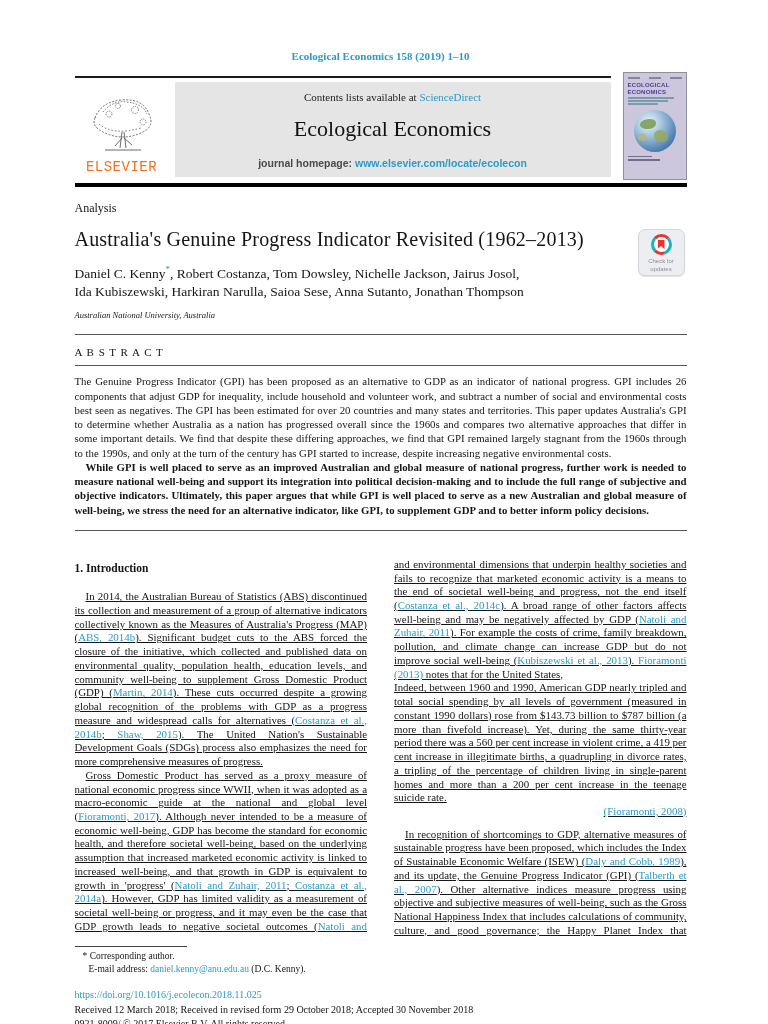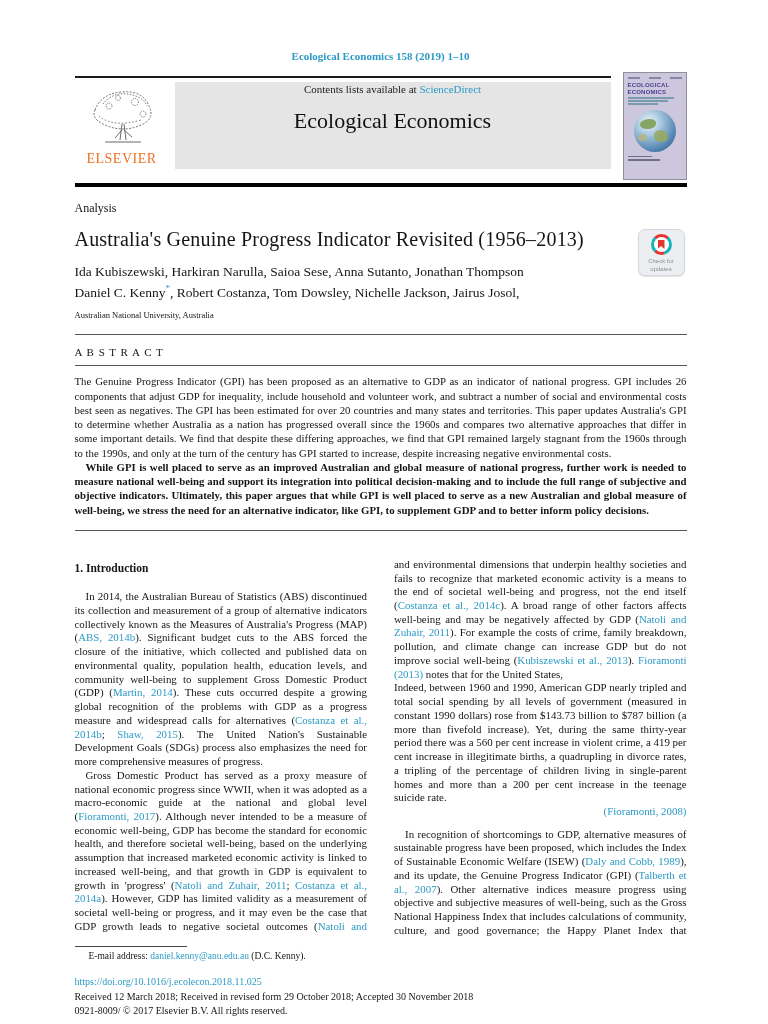--- a/index.html
+++ b/index.html
@@ -25,25 +25,25 @@
   }
   .masthead { display:flex; align-items:flex-start; }
   .mast-main {
     flex:1; border-top:2px solid #1a1a1a; display:flex; align-items:stretch;
   }
   .elsevier-logo {
     width:100px; display:flex; flex-direction:column; align-items:center;
     justify-content:flex-end; padding:6px 6px 2px 0; background:#fff;
   }
   .elsevier-word {
-    font-family:Liberation Serif, serif; color:#ee7224; font-size:14px;
+    font-family:Liberation Mono, monospace; color:#ee7224; font-size:14px;
     letter-spacing:0.5px; margin-top:1px;
   }
   .gray-box {
-    flex:1; background:#e5e5e5; text-align:center; padding:1px 8px 8px;
+    flex:1; background:#e5e5e5; text-align:center; padding:9px 8px 8px;
     margin-top:4px;
   }
   .contents-line { font-size:11px; color:#222; }
   .journal-title { font-size:22px; color:#111; margin:13px 0 15px; }
   .homepage-line { font-family:"Liberation Sans", sans-serif; font-size:10.5px; font-weight:bold; color:#4a4a4a; }
   .cover {
     width:64px; height:108px; margin-left:12px; margin-top:-4px;
     background:#cdc7de; border:1px solid #8f8fa0; padding:4px 4px 3px;
     flex-shrink:0; cursor:pointer;
   }
@@ -66,21 +66,21 @@
   .cover-botbars i { display:block; height:1.5px; background:#6f6f8c; margin-top:2px; }
   .cover-botbars i:nth-child(1){width:24px;} .cover-botbars i:nth-child(2){width:32px;}
   .thick-rule { height:4px; background:#000; margin-top:3px; width:100%; }
 
   
   .article-head { position:relative; margin-top:14px; }
   .analysis-label { font-size:12px; margin-bottom:12px; }
   .paper-title { font-size:20px; font-weight:normal; margin:0 0 12px; letter-spacing:.2px; }
   .authors { font-size:13.5px; line-height:1.4; }
   .authors sup { font-size:9px; }
-  .affiliation { font-size:8.5px; margin:8px 0 14px; }
+  .affiliation { font-size:8.5px; font-style:italic; margin:8px 0 14px; }
   .check-badge {
     position:absolute; right:2px; top:28px; width:47px; height:47px;
     background:#eceef1; border:1px solid #d4d7db; border-radius:7px;
     display:flex; flex-direction:column; align-items:center; padding-top:4px;
     cursor:pointer; box-shadow:0 1px 1px rgba(0,0,0,.12);
   }
   .cb-ring {
     width:21px; height:21px; border-radius:50%;
     background:conic-gradient(#e5352e 0 12%, #19b4ba 12% 45%, #e5352e 45% 62%, #19b4ba 62% 88%, #e5352e 88% 100%);
     display:flex; align-items:center; justify-content:center;
@@ -95,21 +95,21 @@
   .abstract-heading { font-size:11px; font-weight:normal; letter-spacing:1px; margin:11px 0 7px; }
   .abstract-body { font-size:10.8px; line-height:1.32; text-align:justify; padding-top:8px; }
   .abstract-body p { margin:0; }
   .abstract-body p.ind { text-indent:11px;font-weight:bold; }
   .abstract-rule-bottom { margin-top:13px; }
 
   
   .bodycols { display:flex; gap:27px; margin-top:27px; height:378px; overflow:hidden; }
   .col { flex:1; font-size:10.9px; line-height:1.26; text-align:justify; }
   .sec-heading { font-size:11.5px; font-weight:bold; margin:3px 0 15px; }
-  .col p { margin:0; }
+  .col p { margin:0;text-decoration:underline; }
   .col p.ind { text-indent:11px; }
   .bquote { margin:9px 0 0 11px; }
   .bquote-attrib { text-align:right; margin:0; }
   .after-quote { margin-top:9px !important; }
 
   
   .footnote { width:322px; margin-top:10px; font-size:9.5px; line-height:1.4; }
   .fn-rule { width:112px; border:none; border-top:1px solid #444; margin:0 0 3px; }
   .fn-corresponding { padding-left:8px; }
   .fn-email { padding-left:14px; }
@@ -141,20 +141,23 @@
             </g>
           </svg>
         </span>
         <span class="elsevier-word">ELSEVIER</span>
       </div>
       <div class="gray-box">
         <div class="contents-line">
           <span>Contents lists available at </span><span class="lnk">ScienceDirect</span>
         </div>
         <div class="journal-title">Ecological Economics</div>
+        <div class="homepage-line">
+          <span>journal homepage: </span><span class="lnk">www.elsevier.com/locate/ecolecon</span>
+        </div>
       </div>
     </div>
     <div class="cover">
       <div class="cover-topbars">
           <i></i>
           <i></i>
           <i></i>
         </div>
       <div class="cover-title">ECOLOGICAL ECONOMICS</div>
       <div class="cover-sub">
@@ -170,34 +173,34 @@
       <div class="cover-botbars">
           <i></i>
           <i></i>
         </div>
     </div>
   </div>
   <div class="thick-rule"></div>
 
   <div class="article-head">
     <div class="analysis-label">Analysis</div>
-    <h1 class="paper-title">Australia's Genuine Progress Indicator Revisited (1956–2013)</h1>
+    <h1 class="paper-title">Australia's Genuine Progress Indicator Revisited (1962–2013)</h1>
     <div class="check-badge">
       <span class="cb-ring">
           <span class="cb-inner">
             <span class="cb-bookmark"></span>
           </span>
         </span>
       <span class="cb-text">
         <span>Check for</span><br><span>updates</span>
       </span>
     </div>
     <div class="authors">
+      <div><span>Daniel C. Kenny</span><sup><span class="lnk">*</span></sup><span>, Robert Costanza, Tom Dowsley, Nichelle Jackson, Jairus Josol,</span></div>
       <div><span>Ida Kubiszewski, Harkiran Narulla, Saioa Sese, Anna Sutanto, Jonathan Thompson</span></div>
-      <div><span>Daniel C. Kenny</span><sup><span class="lnk">*</span></sup><span>, Robert Costanza, Tom Dowsley, Nichelle Jackson, Jairus Josol,</span></div>
     </div>
     <div class="affiliation">Australian National University, Australia</div>
   </div>
 
   <hr class="thin-rule">
 
   <div class="abstract-heading">A B S T R A C T</div>
   <hr class="thin-rule">
   <div class="abstract-body">
     <p>The Genuine Progress Indicator (GPI) has been proposed as an alternative to GDP as an indicator of national progress. GPI includes 26 components that adjust GDP for inequality, include household and volunteer work, and subtract a number of social and environmental costs best seen as negatives. The GPI has been estimated for over 20 countries and many states and territories. This paper updates Australia's GPI to determine whether Australia as a nation has progressed overall since the 1960s and compares two alternative approaches that differ in some important details. We find that despite these differing approaches, we find that GPI remained largely stagnant from the 1960s through to the 1990s, and only at the turn of the century has GPI started to increase, despite increasing negative environmental costs.</p>
@@ -214,20 +217,21 @@
     <div class="col">
       <p><span>and environmental dimensions that underpin healthy societies and fails to recognize that marketed economic activity is a means to the end of societal well-being and progress, not the end itself (</span><span class="lnk">Costanza et al., 2014c</span><span>). A broad range of other factors affects well-being and may be negatively affected by GDP (</span><span class="lnk">Natoli and Zuhair, 2011</span><span>). For example the costs of crime, family breakdown, pollution, and climate change can increase GDP but do not improve social well-being (</span><span class="lnk">Kubiszewski et al., 2013</span><span>). </span><span class="lnk">Fioramonti (2013)</span><span> notes that for the United States,</span></p>
       <p class="bquote"><span>Indeed, between 1960 and 1990, American GDP nearly tripled and total social spending by all levels of government (measured in constant 1990 dollars) rose from $143.73 billion to $787 billion (a more than fivefold increase). Yet, during the same thirty-year period there was a 560 per cent increase in violent crime, a 419 per cent increase in illegitimate births, a quadrupling in divorce rates, a tripling of the percentage of children living in single-parent homes and more than a 200 per cent increase in the teenage suicide rate.</span></p>
       <p class="bquote bquote-attrib"><span class="lnk">(Fioramonti, 2008)</span></p>
       <p class="ind after-quote"><span>In recognition of shortcomings to GDP, alternative measures of sustainable progress have been proposed, which includes the Index of Sustainable Economic Welfare (ISEW) (</span><span class="lnk">Daly and Cobb, 1989</span><span>), and its update, the Genuine Progress Indicator (GPI) (</span><span class="lnk">Talberth et al., 2007</span><span>). Other alternative indices measure progress using objective and subjective measures of well-being, such as the Gross National Happiness Index that includes calculations of community, culture, and good governance; the Happy Planet Index that calculates the “ecological</span></p>
     </div>
   </div>
 
   <div class="footnote">
     <hr class="fn-rule">
+    <div class="fn-corresponding">* Corresponding author.</div>
     <div class="fn-email"><span class="it">E-mail address: </span><span class="lnk">daniel.kenny@anu.edu.au</span><span> (D.C. Kenny).</span></div>
   </div>
 
   <div class="footer">
     <span class="doi lnk">https://doi.org/10.1016/j.ecolecon.2018.11.025</span>
     <div>Received 12 March 2018; Received in revised form 29 October 2018; Accepted 30 November 2018</div>
     <div>0921-8009/ © 2017 Elsevier B.V. All rights reserved.</div>
   </div>
 
 </div>

